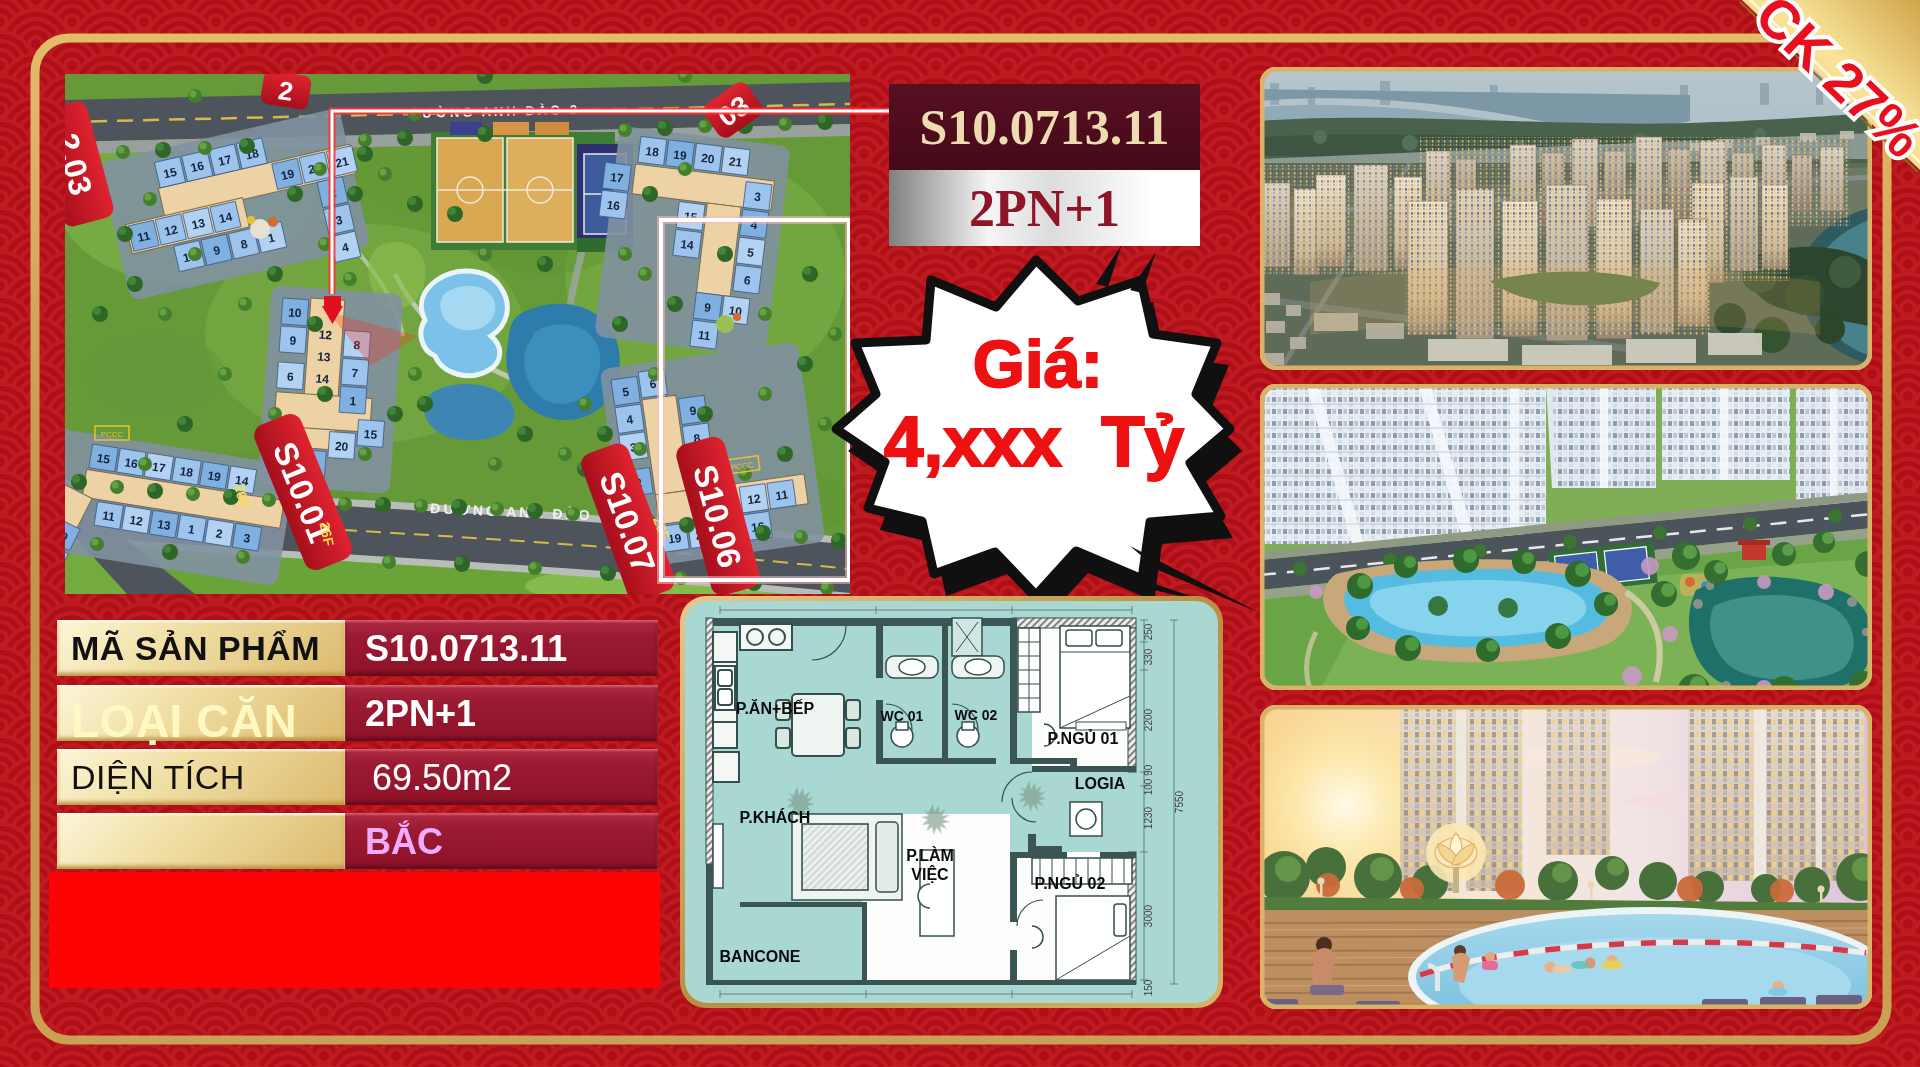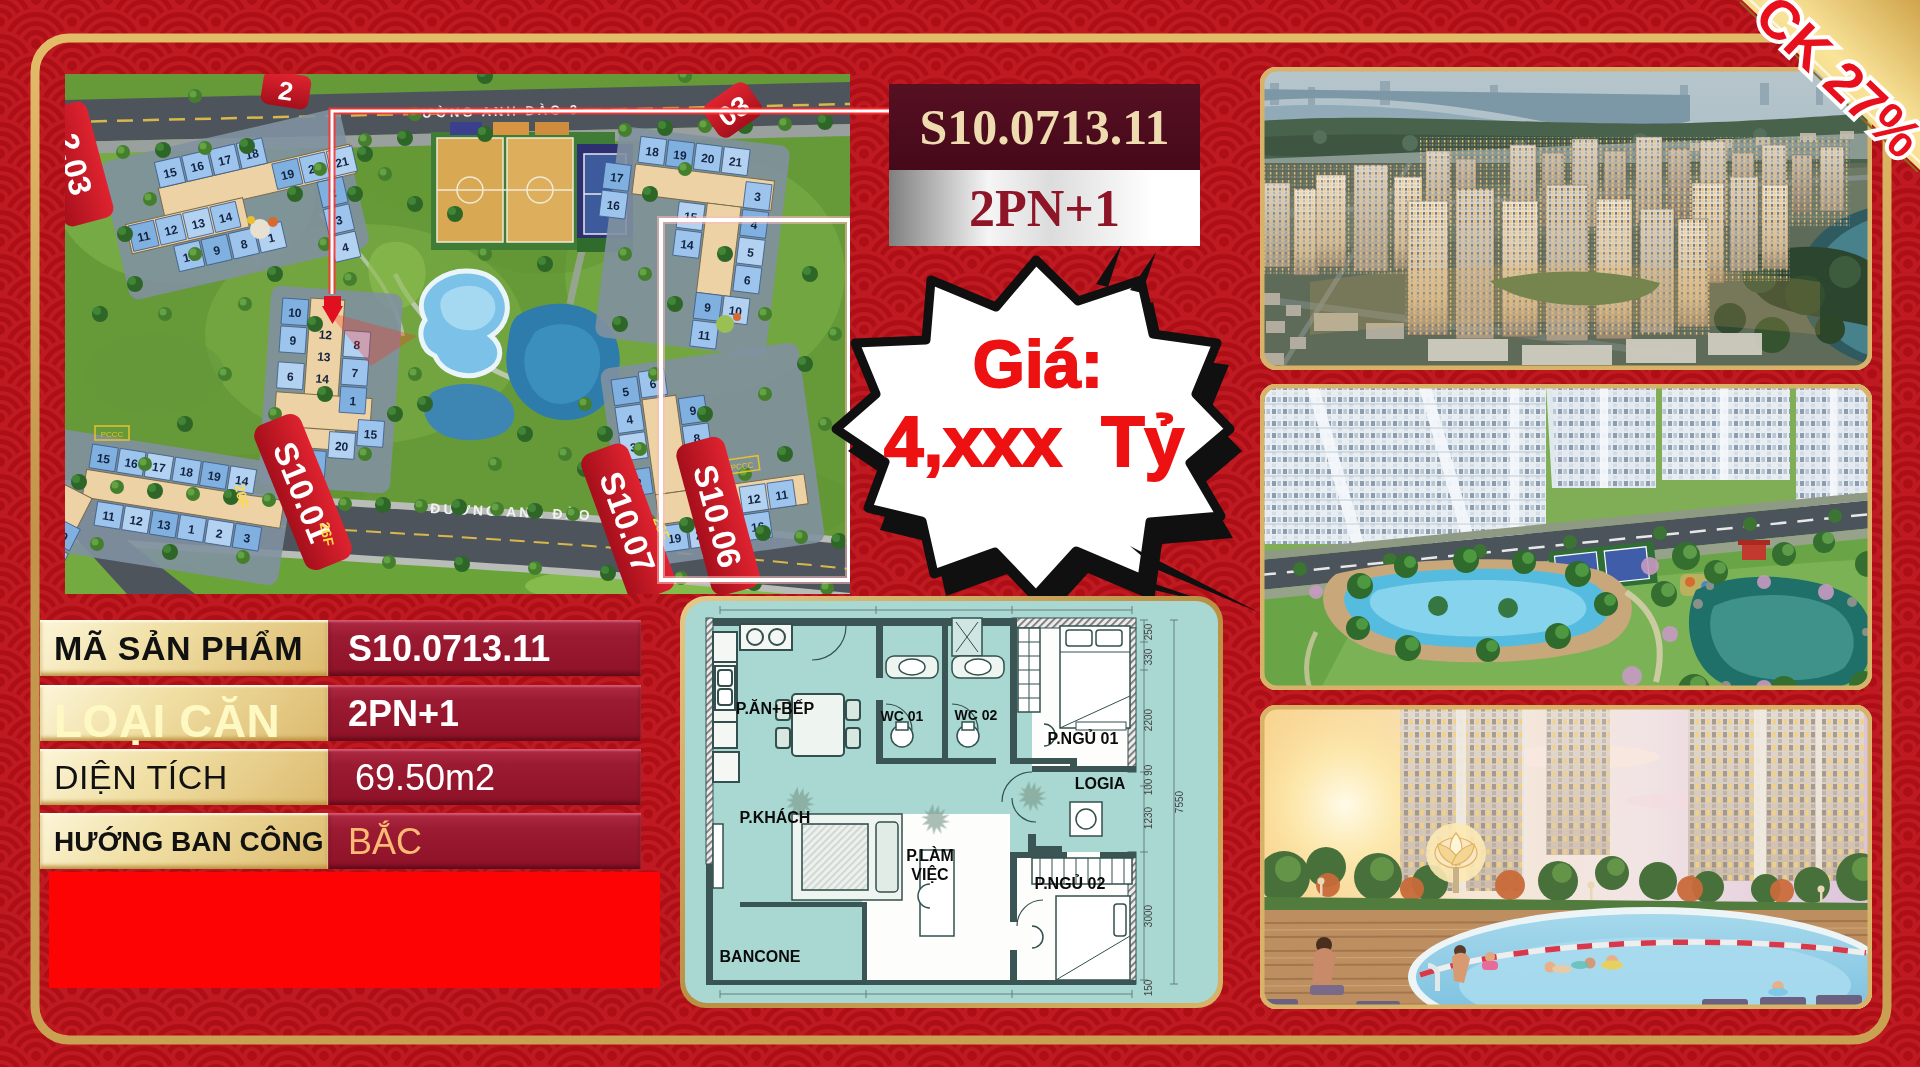--- a/index.html
+++ b/index.html
@@ -498,21 +498,21 @@
 <polygon points="1096,284 1122,244 1108,287" fill="#101010"></polygon>
 <polygon points="1130,290 1156,252 1142,293" fill="#101010"></polygon>
 
 <polygon points="1102,566 1214,604 1128,584" fill="#101010"></polygon>
 <polygon points="1130,546 1258,612 1158,570" fill="#101010"></polygon>
 
 <text x="1038" y="387" font-size="67" font-weight="bold" fill="#ee1111" stroke="#ee1111" stroke-width="2" text-anchor="middle" font-family="Liberation Sans,sans-serif">Giá:</text>
 <text x="1034" y="466" font-size="71" font-weight="bold" fill="#ee1111" stroke="#ee1111" stroke-width="2" text-anchor="middle" font-family="Liberation Sans,sans-serif">4,xxx &nbsp;Tỷ</text>
 </svg>
 
-<div class="abs" style="left:40px;top:620px;width:601px;height:214px">
+<div class="abs" style="left:57px;top:620px;width:601px;height:214px">
 
 <div class="abs" style="left:0;top:0;width:288px;height:56px;background:linear-gradient(135deg,#fcf5d8 0%,#f0dfa4 40%,#dcba6e 100%);box-shadow:inset 0 2px 2px #fffce8,inset 0 -3px 4px #b98f3e"></div>
 
 <div class="abs" style="left:288px;top:0;width:313px;height:56px;background:linear-gradient(180deg,#b02a44 0%,#9a1a32 30%,#8e1228 100%);box-shadow:inset 0 2px 2px #cf5b72,inset 0 -3px 4px #5e0a18"></div>
 <div class="abs" style="left:14px;top:9px;font-size:34px;font-weight:bold;color:#111;letter-spacing:0.5px">MÃ SẢN PHẨM</div>
 <div class="abs" style="left:308px;top:8px;font-size:36px;font-weight:bold;color:#fff">S10.0713.11</div>
 
 <div class="abs" style="left:0;top:65px;width:288px;height:56px;background:linear-gradient(135deg,#fcf5d8 0%,#f0dfa4 40%,#dcba6e 100%);box-shadow:inset 0 2px 2px #fffce8,inset 0 -3px 4px #b98f3e"></div>
 
 <div class="abs" style="left:288px;top:65px;width:313px;height:56px;background:linear-gradient(180deg,#b02a44 0%,#9a1a32 30%,#8e1228 100%);box-shadow:inset 0 2px 2px #cf5b72,inset 0 -3px 4px #5e0a18"></div>
@@ -521,22 +521,21 @@
 
 <div class="abs" style="left:0;top:129px;width:288px;height:56px;background:linear-gradient(135deg,#fcf5d8 0%,#f0dfa4 40%,#dcba6e 100%);box-shadow:inset 0 2px 2px #fffce8,inset 0 -3px 4px #b98f3e"></div>
 
 <div class="abs" style="left:288px;top:129px;width:313px;height:56px;background:linear-gradient(180deg,#b02a44 0%,#9a1a32 30%,#8e1228 100%);box-shadow:inset 0 2px 2px #cf5b72,inset 0 -3px 4px #5e0a18"></div>
 <div class="abs" style="left:14px;top:138px;font-size:34px;font-weight:normal;color:#111;letter-spacing:0.5px">DIỆN TÍCH</div>
 <div class="abs" style="left:315px;top:137px;font-size:36px;font-weight:normal;color:#fff">69.50m2</div>
 
 <div class="abs" style="left:0;top:193px;width:288px;height:56px;background:linear-gradient(135deg,#fcf5d8 0%,#f0dfa4 40%,#dcba6e 100%);box-shadow:inset 0 2px 2px #fffce8,inset 0 -3px 4px #b98f3e"></div>
 
 <div class="abs" style="left:288px;top:193px;width:313px;height:56px;background:linear-gradient(180deg,#b02a44 0%,#9a1a32 30%,#8e1228 100%);box-shadow:inset 0 2px 2px #cf5b72,inset 0 -3px 4px #5e0a18"></div>
-<div class="abs" style="left:14px;top:206px;font-size:28px;font-weight:bold;color:#111">HƯỚNG BAN CÔNG</div>
-<div class="abs" style="left:308px;top:201px;font-size:36px;font-weight:normal;color:#fdba74">BẮC</div>
+<div class="abs" style="left:308px;top:201px;font-size:36px;font-weight:bold;color:#f0abfc">BẮC</div>
 </div>
 
 <div class="abs" style="left:49px;top:872px;width:611px;height:116px;background:#fe0303"></div>
 
 <div class="abs" style="left:889px;top:84px;width:311px;height:86px;background:linear-gradient(180deg,#561022 0%,#46091a 100%);display:flex;align-items:center;justify-content:center">
 <span style="font-family:'Liberation Serif',serif;font-weight:bold;font-size:50px;color:#eedcb0">S10.0713.11</span>
 </div>
 
 <div class="abs" style="left:889px;top:170px;width:311px;height:76px;background:linear-gradient(90deg,#7f7f7f 0%,#f5f5f5 32%,#dcdcdc 52%,#ffffff 85%);display:flex;align-items:center;justify-content:center">
 <span style="font-family:'Liberation Serif',serif;font-weight:bold;font-size:52px;color:#8e1428">2PN+1</span>

